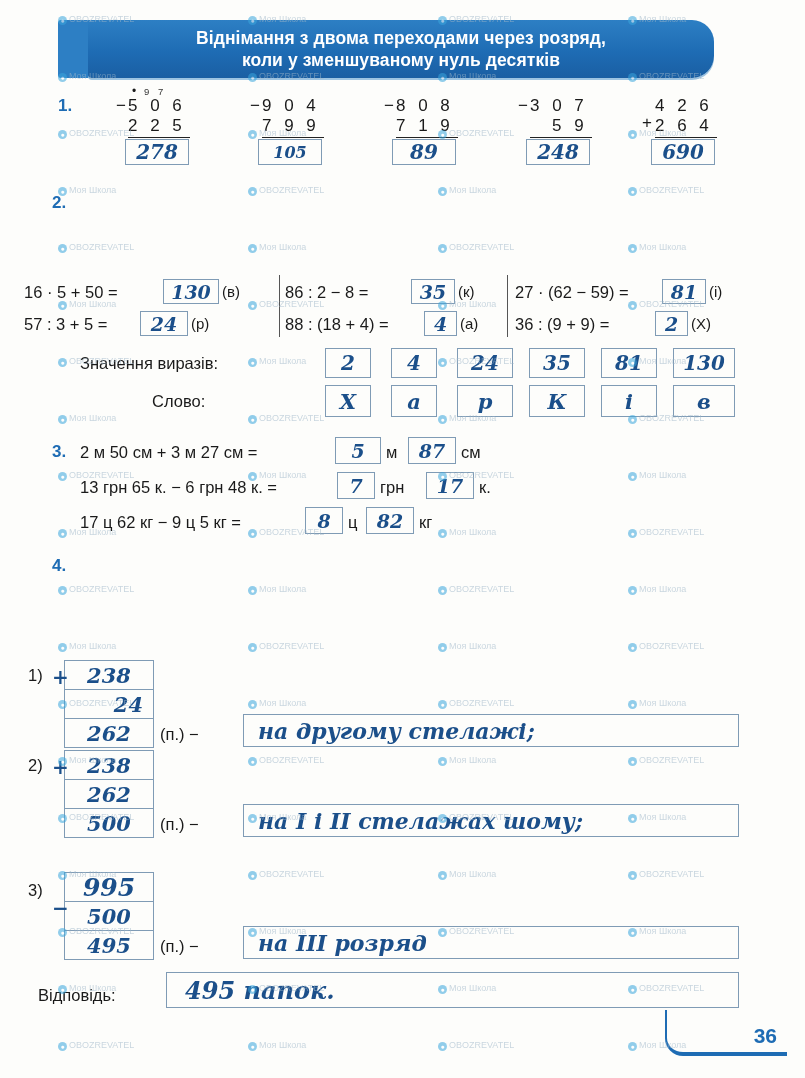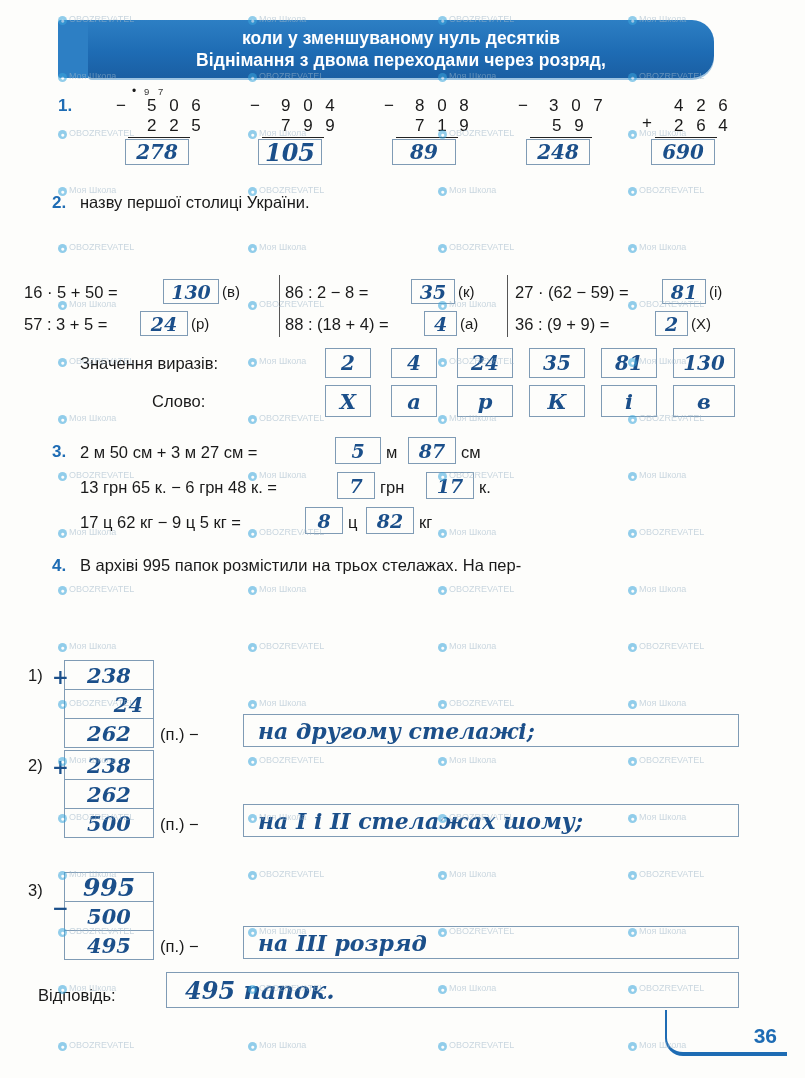--- a/index.html
+++ b/index.html
@@ -28,21 +28,21 @@
   }
   .banner-text{font-size:17.5px;font-weight:bold;line-height:1.28;letter-spacing:.1px;}
   .banner-left{position:absolute;left:58px;top:20px;width:32px;height:58px;background:#2d7fc4;border-radius:3px 0 0 3px;z-index:2;}
   
   .num{position:absolute;color:#1e6cb4;font-weight:bold;font-size:17px;}
   .txt{position:absolute;font-size:16.5px;line-height:1.32;}
   
   .hw{font-family:"DejaVu Serif", serif;color:#1b4f8a;font-style:italic;font-weight:bold;}
   
   .colsum{position:absolute;font-family:"Liberation Sans",sans-serif;font-size:17px;}
-  .colsum .row{letter-spacing:4px;white-space:nowrap;margin-left:19px;}
+  .colsum .row{letter-spacing:4px;white-space:nowrap;}
   .colsum .minus{position:absolute;left:-12px;font-size:17px;}
   .colsum .bar{border-bottom:1.6px solid #222;width:62px;margin-top:1px;}
   .small-top{position:absolute;font-size:9.5px;color:#333;letter-spacing:3px;}
   .dot{position:absolute;font-size:12px;}
   .ansbox{
     position:absolute;border:1.2px solid #7f9bb5;box-sizing:border-box;
     display:flex;align-items:center;justify-content:center;
     font-family:"DejaVu Serif",serif;font-style:italic;font-weight:bold;
     color:#1b4f8a;
   }
@@ -51,22 +51,22 @@
   .workbox .c{position:absolute;border:1.2px solid #7f9bb5;box-sizing:border-box;}
   .page-num{position:absolute;right:28px;bottom:30px;font-size:21px;font-weight:bold;color:#1e6cb4;}
   .page-tab{position:absolute;right:18px;bottom:22px;width:120px;height:42px;border-left:2px solid #1e6cb4;border-bottom:4px solid #1e6cb4;border-radius:0 0 0 18px;}
 </style>
 </head>
 <body>
 
 <div class="banner-left"></div>
 <div class="banner">
   <div class="banner-text">
+    <div>Віднімання з двома переходами через розряд,</div>
     <div>коли у зменшуваному нуль десятків</div>
-    <div>Віднімання з двома переходами через розряд,</div>
   </div>
 </div>
 
 <div class="num" style="left:58px;top:96px">1.</div>
 
 <div class="dot" style="left:132px;top:84px">•</div>
 <div class="small-top" style="left:144px;top:86px">9 7</div>
 <div class="colsum" style="left:128px;top:96px">
   <div class="minus" style="top:0">−</div>
   <div class="row">5 0 6</div>
@@ -74,21 +74,21 @@
   <div class="bar"></div>
 </div>
 <div class="ansbox" style="left:125px;top:139px;width:64px;height:26px;font-size:20px">278</div>
 
 <div class="colsum" style="left:262px;top:96px">
   <div class="minus" style="top:0">−</div>
   <div class="row">9 0 4</div>
   <div class="row">7 9 9</div>
   <div class="bar"></div>
 </div>
-<div class="ansbox" style="left:258px;top:139px;width:64px;height:26px;font-size:24px">105</div>
+<div class="ansbox" style="left:258px;top:139px;width:64px;height:26px;font-size:16px">105</div>
 
 <div class="colsum" style="left:396px;top:96px">
   <div class="minus" style="top:0">−</div>
   <div class="row">8 0 8</div>
   <div class="row">7 1 9</div>
   <div class="bar"></div>
 </div>
 <div class="ansbox" style="left:392px;top:139px;width:64px;height:26px;font-size:20px">89</div>
 
 <div class="colsum" style="left:530px;top:96px">
@@ -102,21 +102,20 @@
 <div class="colsum" style="left:655px;top:96px">
   <div class="minus" style="top:17px;left:-13px">+</div>
   <div class="row">4 2 6</div>
   <div class="row">2 6 4</div>
   <div class="bar"></div>
 </div>
 <div class="ansbox" style="left:651px;top:139px;width:64px;height:26px;font-size:20px">690</div>
 
 <div class="num" style="left:52px;top:193px">2.</div>
 <div class="txt" style="left:80px;top:192px;width:660px">
-  <div>назву першої столиці України.</div>
 </div>
 
 <div class="txt" style="left:24px;top:282px">16 · 5 + 50 =</div>
 <div class="ansbox" style="left:163px;top:279px;width:56px;height:25px;font-size:19px">130</div>
 <div class="txt" style="left:222px;top:282px;font-size:15px">(в)</div>
 <div class="txt" style="left:285px;top:282px">86 : 2 − 8 =</div>
 <div class="ansbox" style="left:411px;top:279px;width:44px;height:25px;font-size:19px">35</div>
 <div class="txt" style="left:458px;top:282px;font-size:15px">(к)</div>
 <div class="txt" style="left:515px;top:282px">27 · (62 − 59) =</div>
 <div class="ansbox" style="left:662px;top:279px;width:44px;height:25px;font-size:19px">81</div>
@@ -166,21 +165,20 @@
 <div class="txt" style="left:479px;top:477px">к.</div>
 
 <div class="txt" style="left:80px;top:512px">17 ц 62 кг − 9 ц 5 кг =</div>
 <div class="ansbox" style="left:305px;top:507px;width:38px;height:27px;font-size:19px">8</div>
 <div class="txt" style="left:348px;top:512px">ц</div>
 <div class="ansbox" style="left:366px;top:507px;width:48px;height:27px;font-size:19px">82</div>
 <div class="txt" style="left:419px;top:512px">кг</div>
 
 <div class="num" style="left:52px;top:556px">4.</div>
 <div class="txt" style="left:80px;top:555px;width:680px">
-  <div>В архіві 995 папок розмістили на трьох стелажах. На пер-</div>
 </div>
 
 <div class="txt" style="left:28px;top:665px">1)</div>
 <div class="workbox" style="left:64px;top:660px;width:90px;height:88px">
   <div class="c" style="left:0;top:0;width:90px;height:30px;display:flex;align-items:center;justify-content:center">
     <span class="hw" style="font-size:21px">238</span>
   </div>
   <div class="c" style="left:0;top:29px;width:90px;height:30px;display:flex;align-items:center;justify-content:flex-end;padding-right:10px;box-sizing:border-box">
     <span class="hw" style="font-size:21px">24</span>
   </div>

